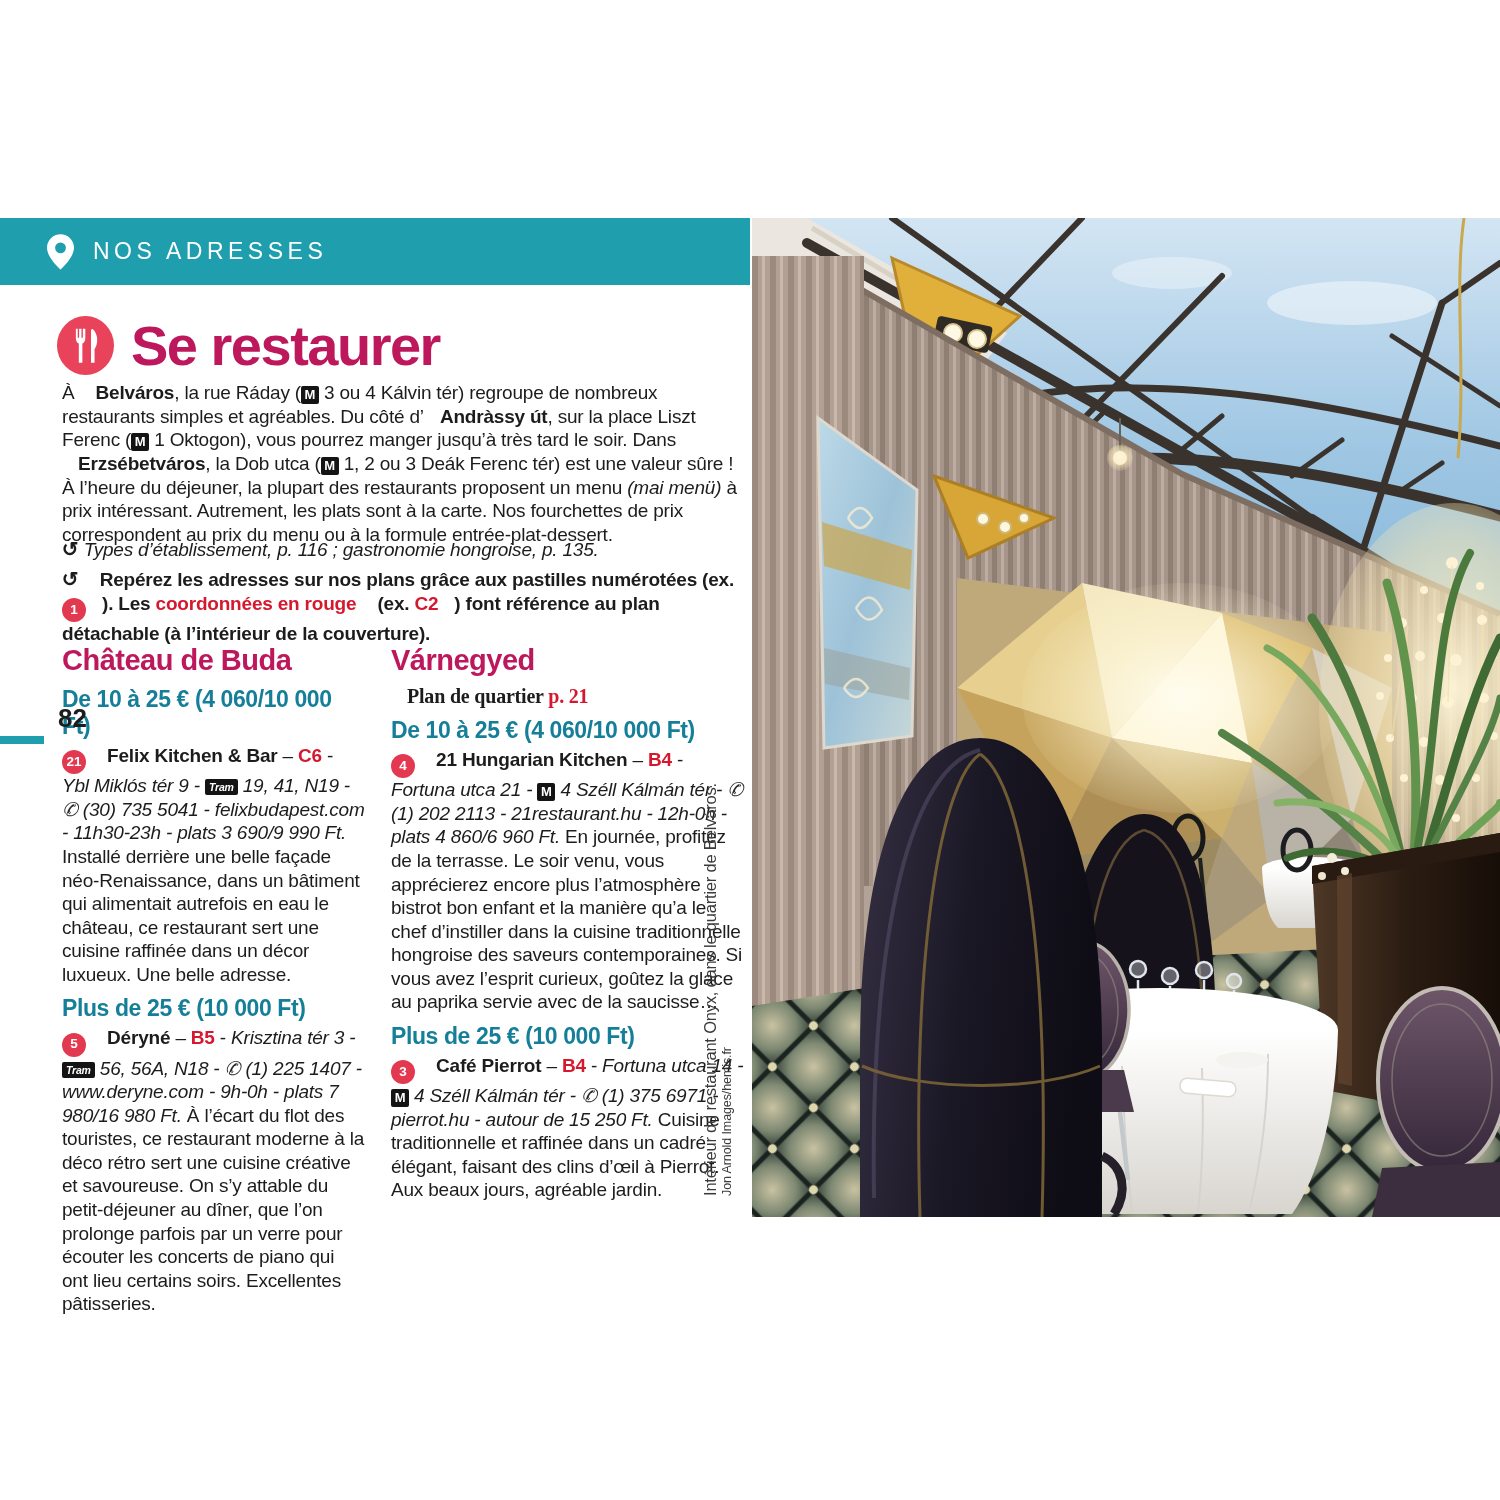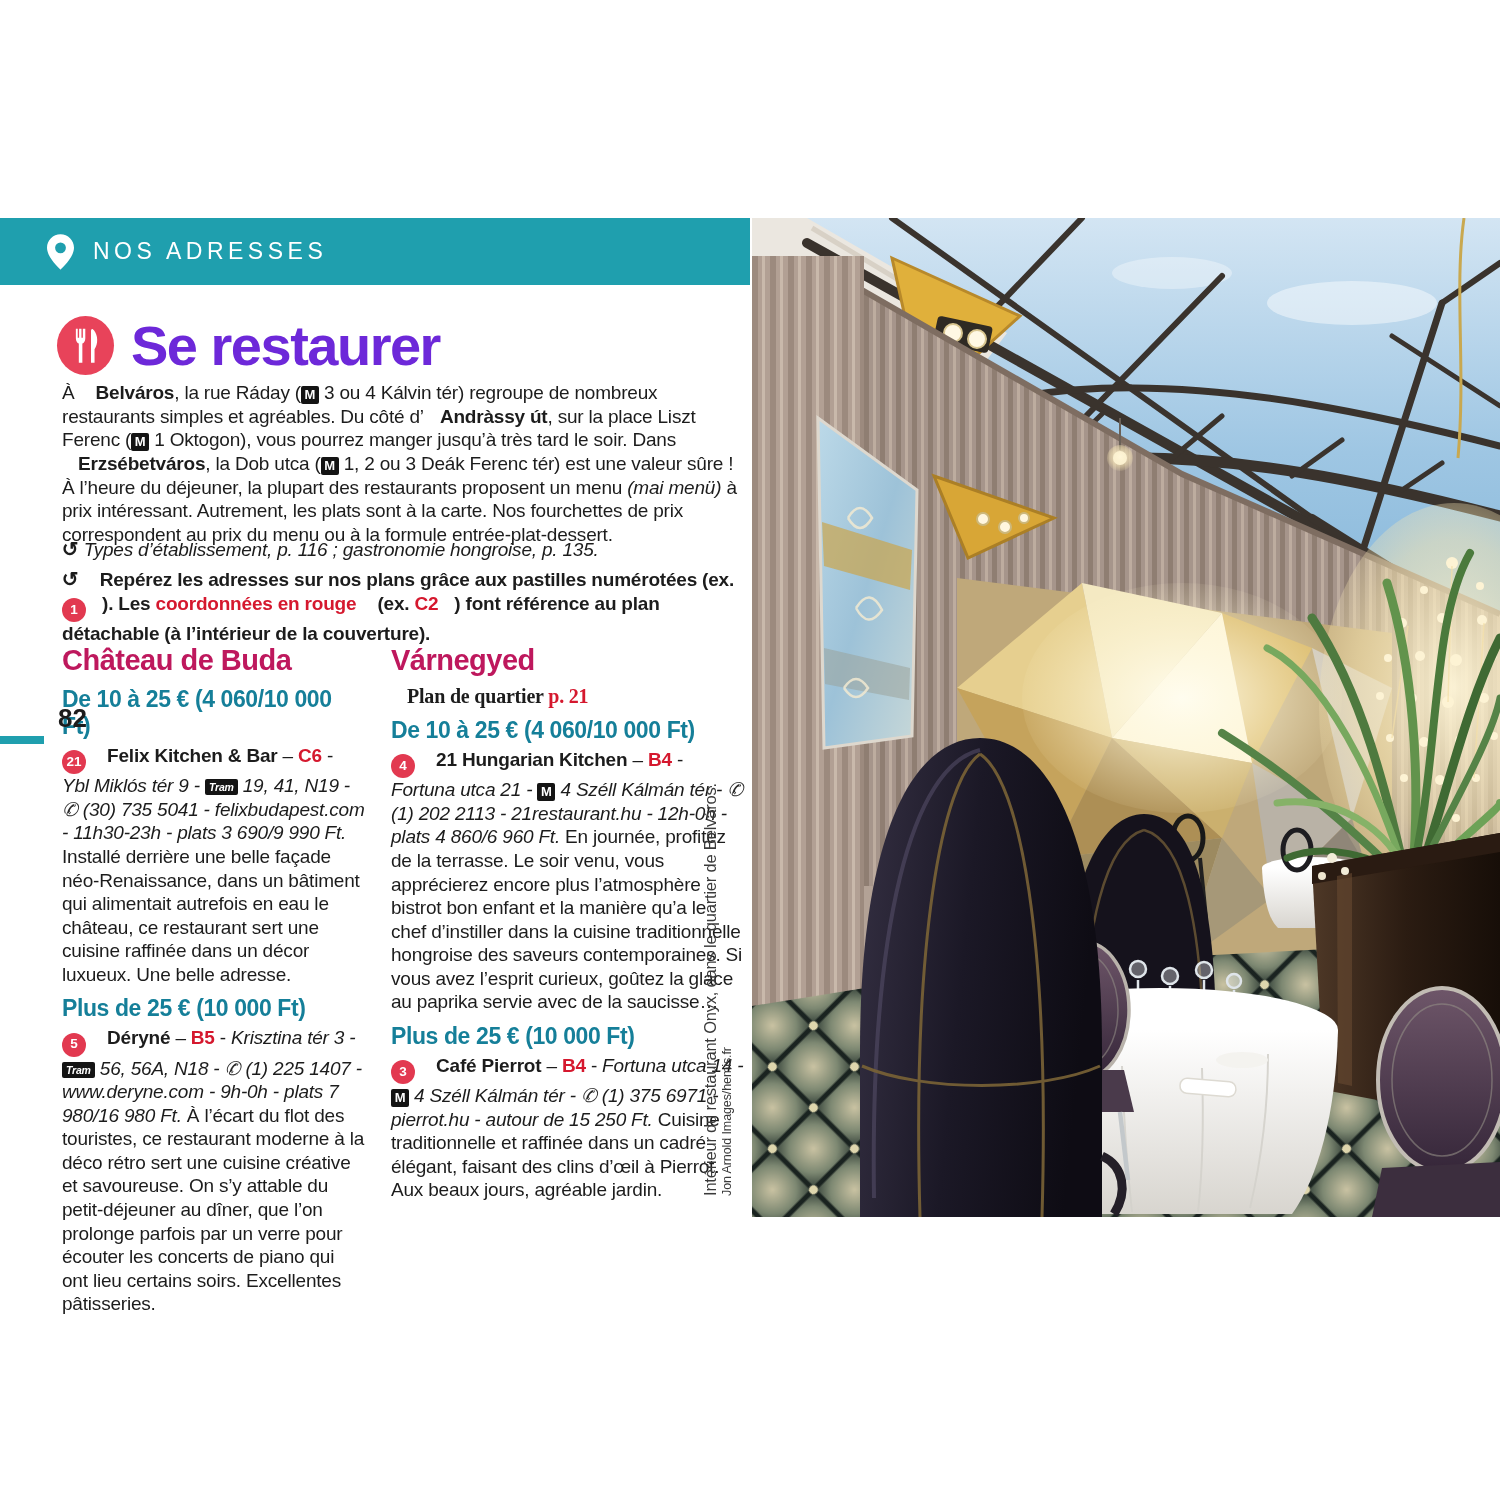--- a/index.html
+++ b/index.html
@@ -6,21 +6,21 @@
   .page{position:relative;width:1500px;height:1419px;background:#ffffff;overflow:hidden;
         font-family:"Liberation Sans",sans-serif;color:#1c1c1c;}
   
   .topbar{position:absolute;left:0;top:218px;width:750px;height:67px;background:#1f9fae;
           display:flex;align-items:center;}
   .topbar .pin{margin-left:47px;width:27px;height:36px;}
   .topbar .label{margin-left:19px;color:#ffffff;font-size:23px;letter-spacing:4.5px;font-weight:400;}
   
   .title-row{position:absolute;left:56px;top:313px;display:flex;align-items:center;}
   .title-badge{width:59px;height:61px;flex:0 0 auto;}
-  .title-row h1{margin:0 0 0 16px;font-size:56px;font-weight:700;letter-spacing:-1.5px;color:#6d28d9;}
+  .title-row h1{margin:0 0 0 16px;font-size:56px;font-weight:700;letter-spacing:-1.5px;color:#be185d;}
   
   .intro{position:absolute;left:62px;top:381px;width:676px;font-size:19px;line-height:1.245;
          letter-spacing:-0.2px;margin:0;}
   .refline{position:absolute;left:62px;top:537px;width:676px;font-size:19px;margin:0;letter-spacing:-0.2px;}
   .tip{position:absolute;left:62px;top:567px;width:684px;font-size:19px;line-height:1.23;margin:0;
        letter-spacing:-0.2px;}
   
   .cols{position:absolute;left:62px;top:644px;width:682px;display:flex;gap:26px;}
   .col-left{width:303px;flex:0 0 auto;}
   .col-right{flex:1;}

